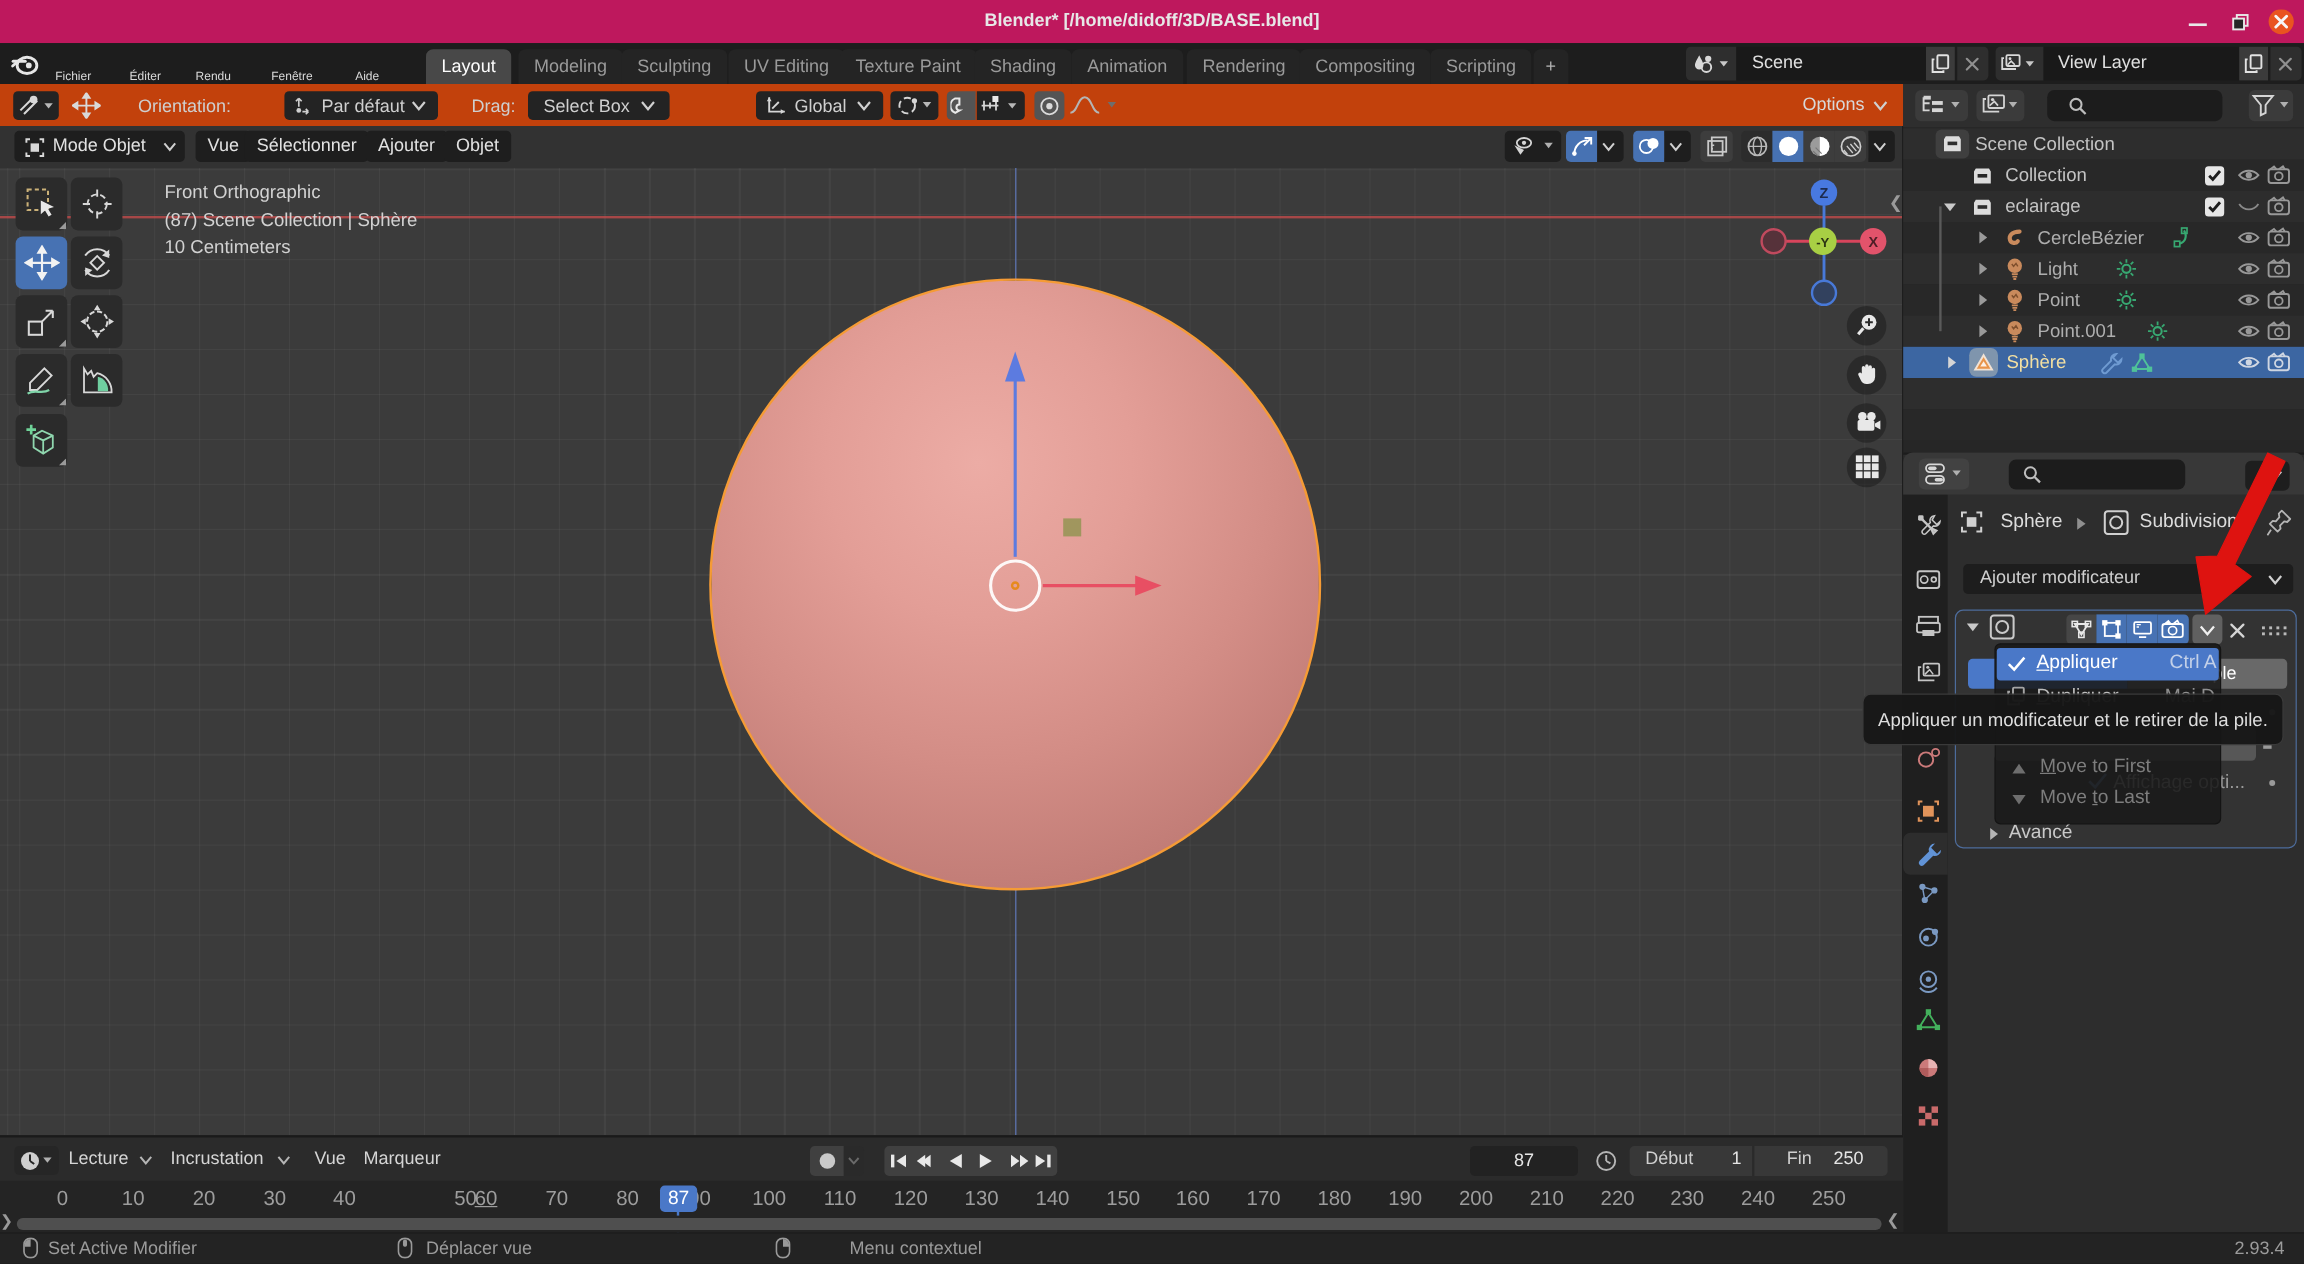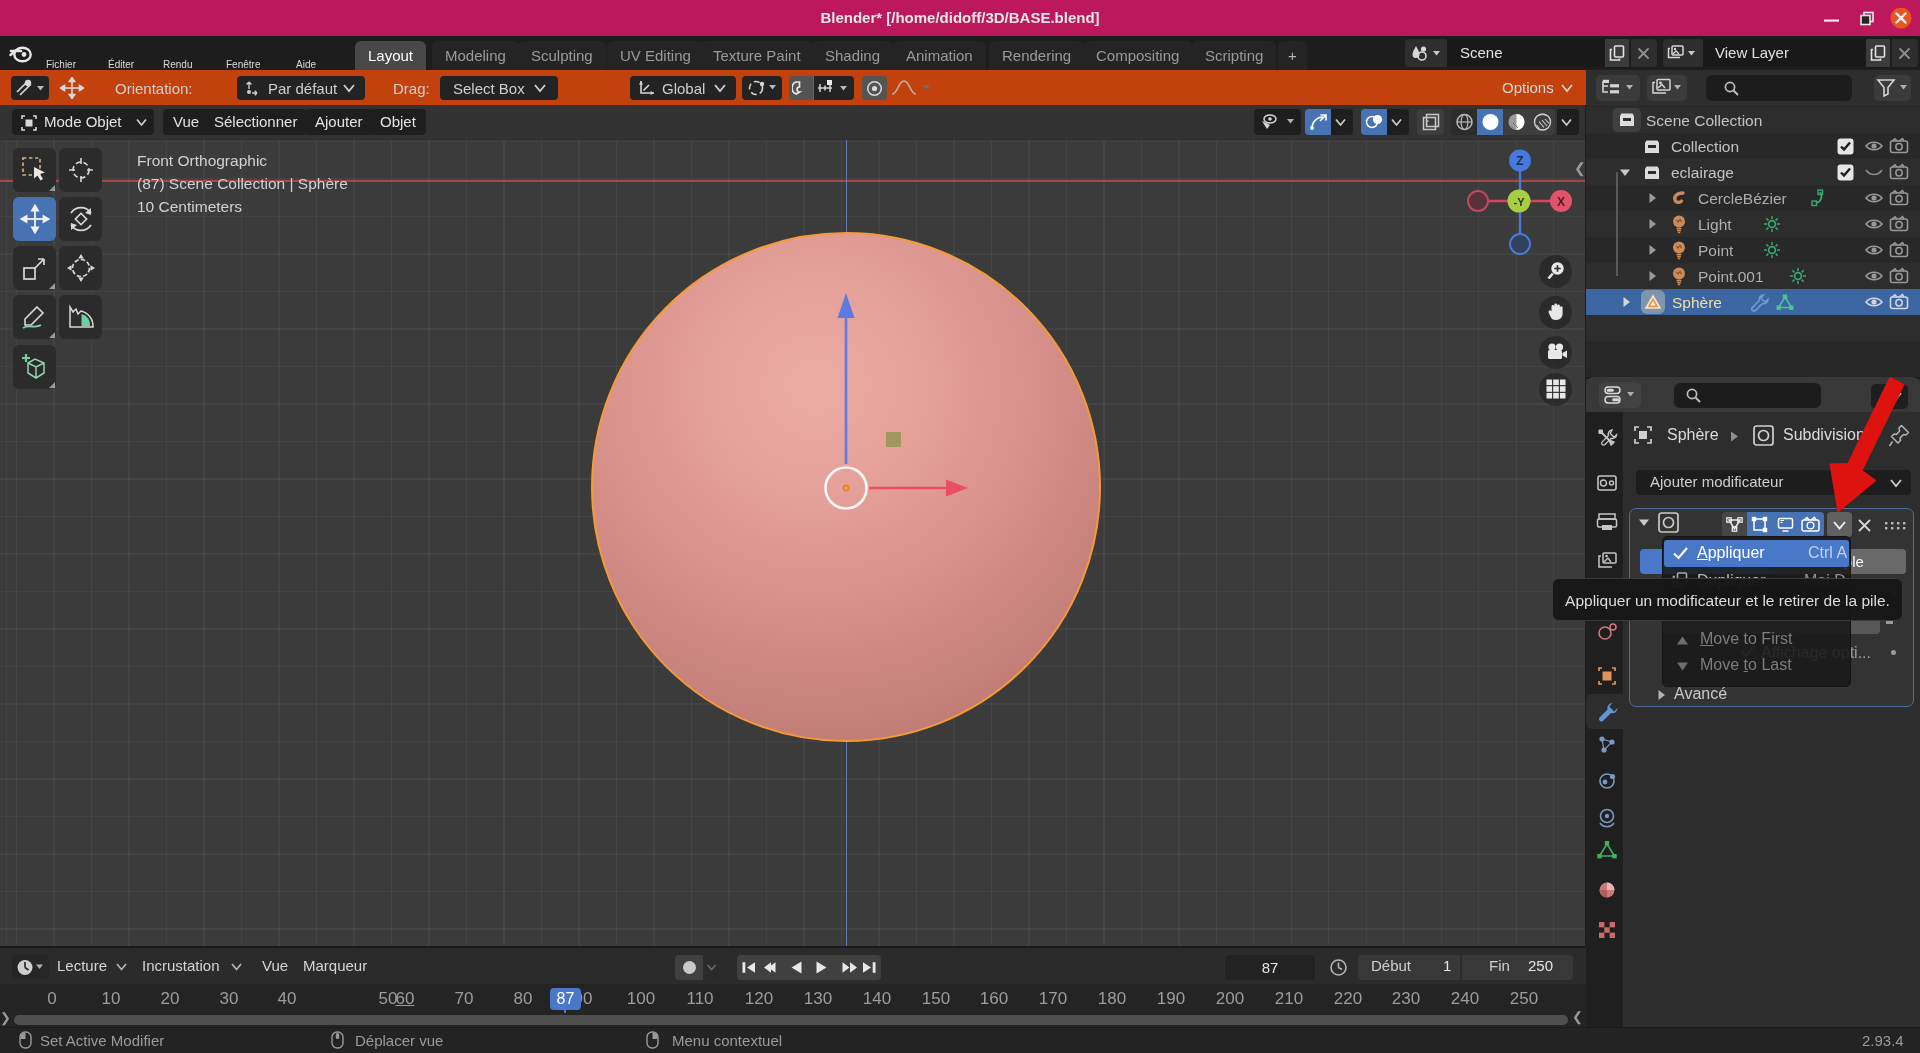--- a/index.html
+++ b/index.html
@@ -960,16 +960,16 @@
     <div class="abs" style="left:40px; top:5px;">Set Active Modifier</div>
     <svg class="svgabs" style="left:331px; top:4px;" width="13" height="18" viewBox="0 0 13 18">
       <rect x="1" y="1" width="11" height="16" rx="5" fill="none" stroke="#999" stroke-width="1.4"></rect>
       <rect x="4.8" y="2" width="3.4" height="6" rx="1.5" fill="#999"></rect>
     </svg>
     <div class="abs" style="left:355px; top:5px;">Déplacer vue</div>
     <svg class="svgabs" style="left:646px; top:4px;" width="13" height="18" viewBox="0 0 13 18">
       <rect x="1" y="1" width="11" height="16" rx="5" fill="none" stroke="#999" stroke-width="1.4"></rect>
       <path d="M6.5 1.5 L6.5 8 L11.5 8 L11.5 6 A5 5 0 0 0 6.5 1.5 Z" fill="#999"></path>
     </svg>
-    <div class="abs" style="left:672px; top:5px;">Menu contextuel</div>
+    <div class="abs" style="left:708px; top:5px;">Menu contextuel</div>
     <div class="abs" style="left:1862px; top:5px;">2.93.4</div>
   </div>
 </div>
 
 </body></html>

